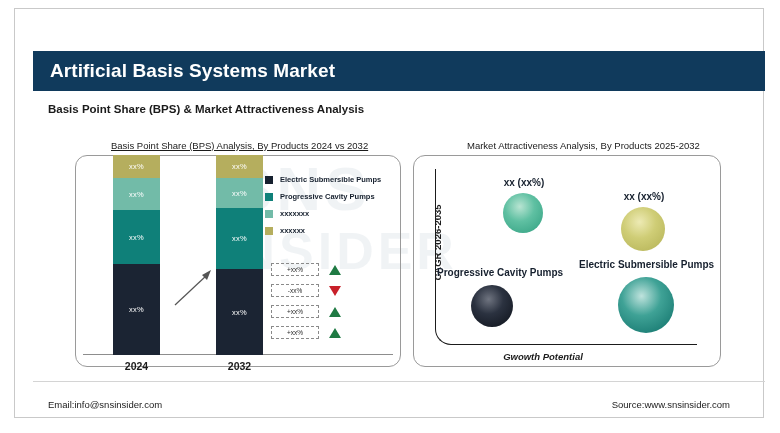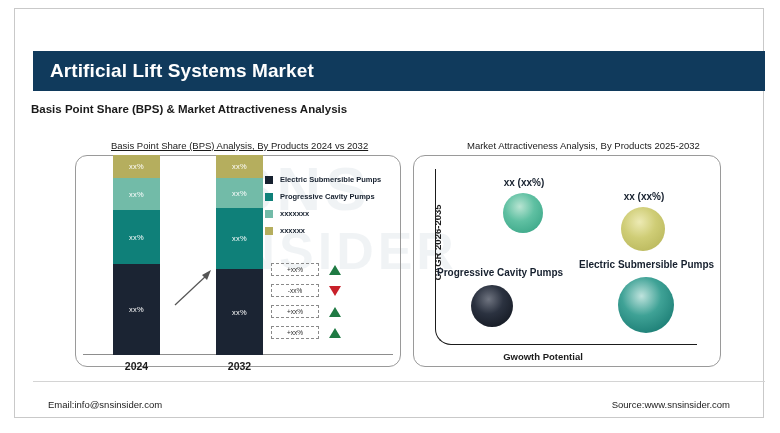--- a/index.html
+++ b/index.html
@@ -39,21 +39,21 @@
   .header-title {
     color: #ffffff;
     font-size: 19px;
     font-weight: bold;
     letter-spacing: 0.1px;
     margin-left: 17px;
   }
 
   .subtitle {
     position: absolute;
-    left: 16px;
+    left: 33px;
     top: 94px;
     font-size: 11.5px;
     font-weight: bold;
     color: #1b1b1b;
   }
 
   
   .watermark {
     position: absolute;
     left: 196px;
@@ -249,20 +249,21 @@
   }
   .xlab {
     position: absolute;
     left: 0;
     top: 196px;
     width: 260px;
     text-align: center;
     font-size: 9.5px;
     font-weight: bold;
     color: #1b1b1b;
+    font-style: italic;
   }
   .bubble {
     position: absolute;
     border-radius: 50%;
   }
   .bub-label {
     position: absolute;
     font-size: 10px;
     color: #16202e;
     white-space: nowrap;
@@ -287,21 +288,21 @@
   }
   .footer-left  { left: 33px; }
   .footer-right { right: 33px; }
 </style>
 </head>
 <body>
 
 <div class="frame">
 
   <div class="header-band">
-    <div class="header-title">Artificial Lift Systems Market</div>
+    <div class="header-title">Artificial Basis Systems Market</div>
   </div>
 
   <div class="subtitle">Basis Point Share (BPS) &amp; Market Attractiveness Analysis</div>
 
   <div class="watermark">
     <div class="wm-text wm-top">SNS</div>
     <div class="wm-text wm-bot">INSIDER</div>
   </div>
 
   <div class="chart-title title-left">Basis Point Share (BPS) Analysis, By Products 2024 vs 2032</div>

